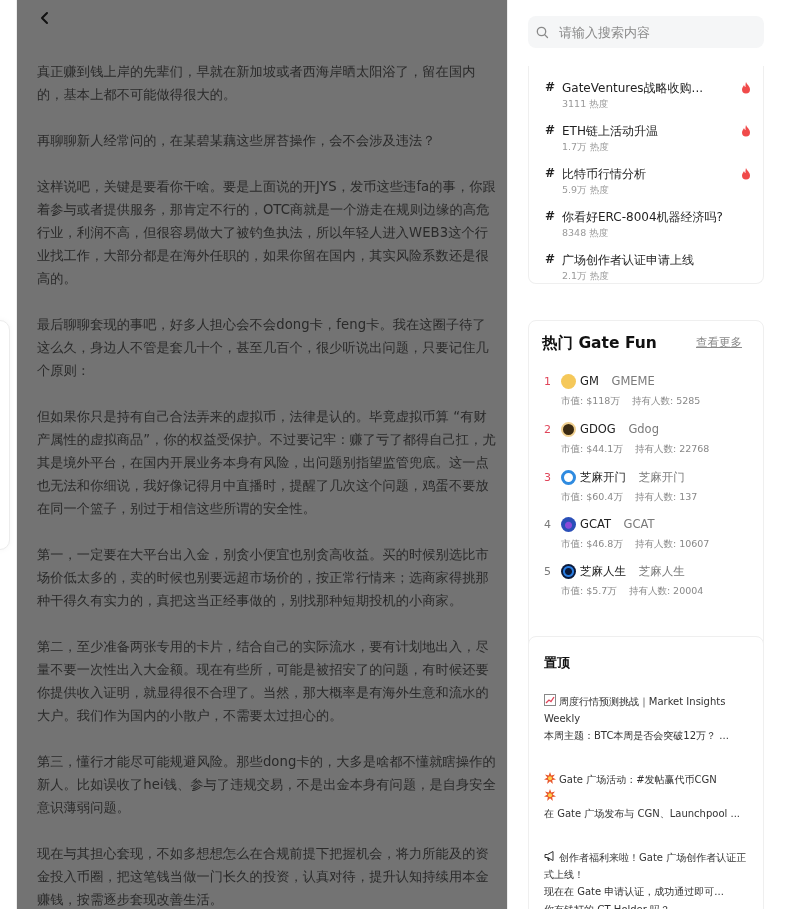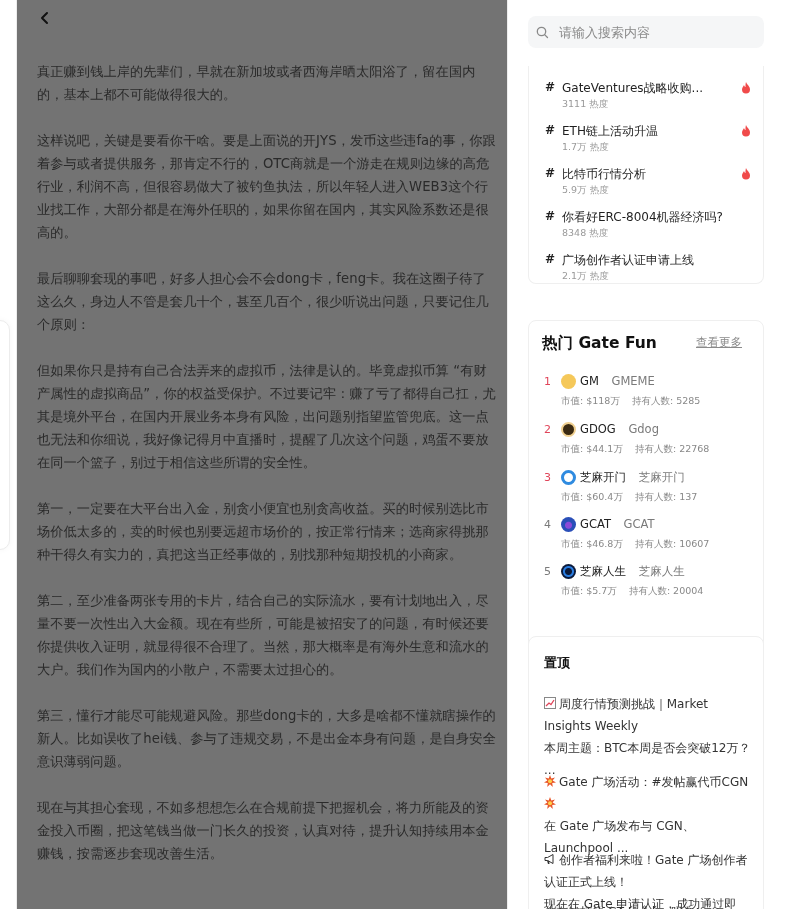--- a/index.html
+++ b/index.html
@@ -57,37 +57,38 @@
     .fun-item { position: absolute; left: 13px; width: 215px; height: 42px; cursor: pointer; }
     .fun-rank { position: absolute; left: 2px; top: 1px; font-size: 11px; width: 10px; }
     .fun-logo { position: absolute; left: 19px; top: 0; width: 15px; height: 15px; border-radius: 50%; }
     .fun-name { position: absolute; left: 38px; top: 0; font-size: 11.5px; color: #222; white-space: nowrap; }
     .fun-name .sub { color: #7a7a7a; margin-left: 9px; }
     .fun-meta { position: absolute; left: 19px; top: 21px; font-size: 9.5px; color: #888; white-space: nowrap; }
     .fun-meta span { margin-right: 12px; }
 
     .pin-card { top: 636px; height: 290px; }
     .pin-title { position: absolute; left: 15px; top: 17px; font-size: 13px; font-weight: bold; color: #111; }
-    .pin-item { position: absolute; left: 15px; width: 212px; font-size: 12px; line-height: 22px; color: #333; cursor: pointer; }
+    .pin-item { position: absolute; left: 15px; width: 212px; font-size: 10px; line-height: 17px; color: #333; cursor: pointer; }
     .pin-icon { display: inline-block; width: 12px; height: 12px; vertical-align: -1px; margin-right: 3px; }
   </style>
 </head>
 <body>
 
 <div class="left-ghost"></div>
 
 <div class="main">
   <div class="back-btn">
     <svg width="12" height="14" viewBox="0 0 12 14">
       <path d="M8 2 L3 7 L8 12" stroke="#111" stroke-width="2" fill="none" stroke-linecap="round" stroke-linejoin="round"></path>
     </svg>
   </div>
 
   <div class="article">
     <p>真正赚到钱上岸的先辈们，早就在新加坡或者西海岸晒太阳浴了，留在国内的，基本上都不可能做得很大的。</p>
+    <p>再聊聊新人经常问的，在某碧某藕这些屏苔操作，会不会涉及违法？</p>
     <p>这样说吧，关键是要看你干啥。要是上面说的开JYS，发币这些违fa的事，你跟着参与或者提供服务，那肯定不行的，OTC商就是一个游走在规则边缘的高危行业，利润不高，但很容易做大了被钓鱼执法，所以年轻人进入WEB3这个行业找工作，大部分都是在海外任职的，如果你留在国内，其实风险系数还是很高的。</p>
     <p>最后聊聊套现的事吧，好多人担心会不会dong卡，feng卡。我在这圈子待了这么久，身边人不管是套几十个，甚至几百个，很少听说出问题，只要记住几个原则：</p>
     <p>但如果你只是持有自己合法弄来的虚拟币，法律是认的。毕竟虚拟币算 “有财产属性的虚拟商品”，你的权益受保护。不过要记牢：赚了亏了都得自己扛，尤其是境外平台，在国内开展业务本身有风险，出问题别指望监管兜底。这一点也无法和你细说，我好像记得月中直播时，提醒了几次这个问题，鸡蛋不要放在同一个篮子，别过于相信这些所谓的安全性。</p>
     <p>第一，一定要在大平台出入金，别贪小便宜也别贪高收益。买的时候别选比市场价低太多的，卖的时候也别要远超市场价的，按正常行情来；选商家得挑那种干得久有实力的，真把这当正经事做的，别找那种短期投机的小商家。</p>
     <p>第二，至少准备两张专用的卡片，结合自己的实际流水，要有计划地出入，尽量不要一次性出入大金额。现在有些所，可能是被招安了的问题，有时候还要你提供收入证明，就显得很不合理了。当然，那大概率是有海外生意和流水的大户。我们作为国内的小散户，不需要太过担心的。</p>
     <p>第三，懂行才能尽可能规避风险。那些dong卡的，大多是啥都不懂就瞎操作的新人。比如误收了hei钱、参与了违规交易，不是出金本身有问题，是自身安全意识薄弱问题。</p>
     <p>现在与其担心套现，不如多想想怎么在合规前提下把握机会，将力所能及的资金投入币圈，把这笔钱当做一门长久的投资，认真对待，提升认知持续用本金赚钱，按需逐步套现改善生活。</p>
 
   </div>
 </div>

